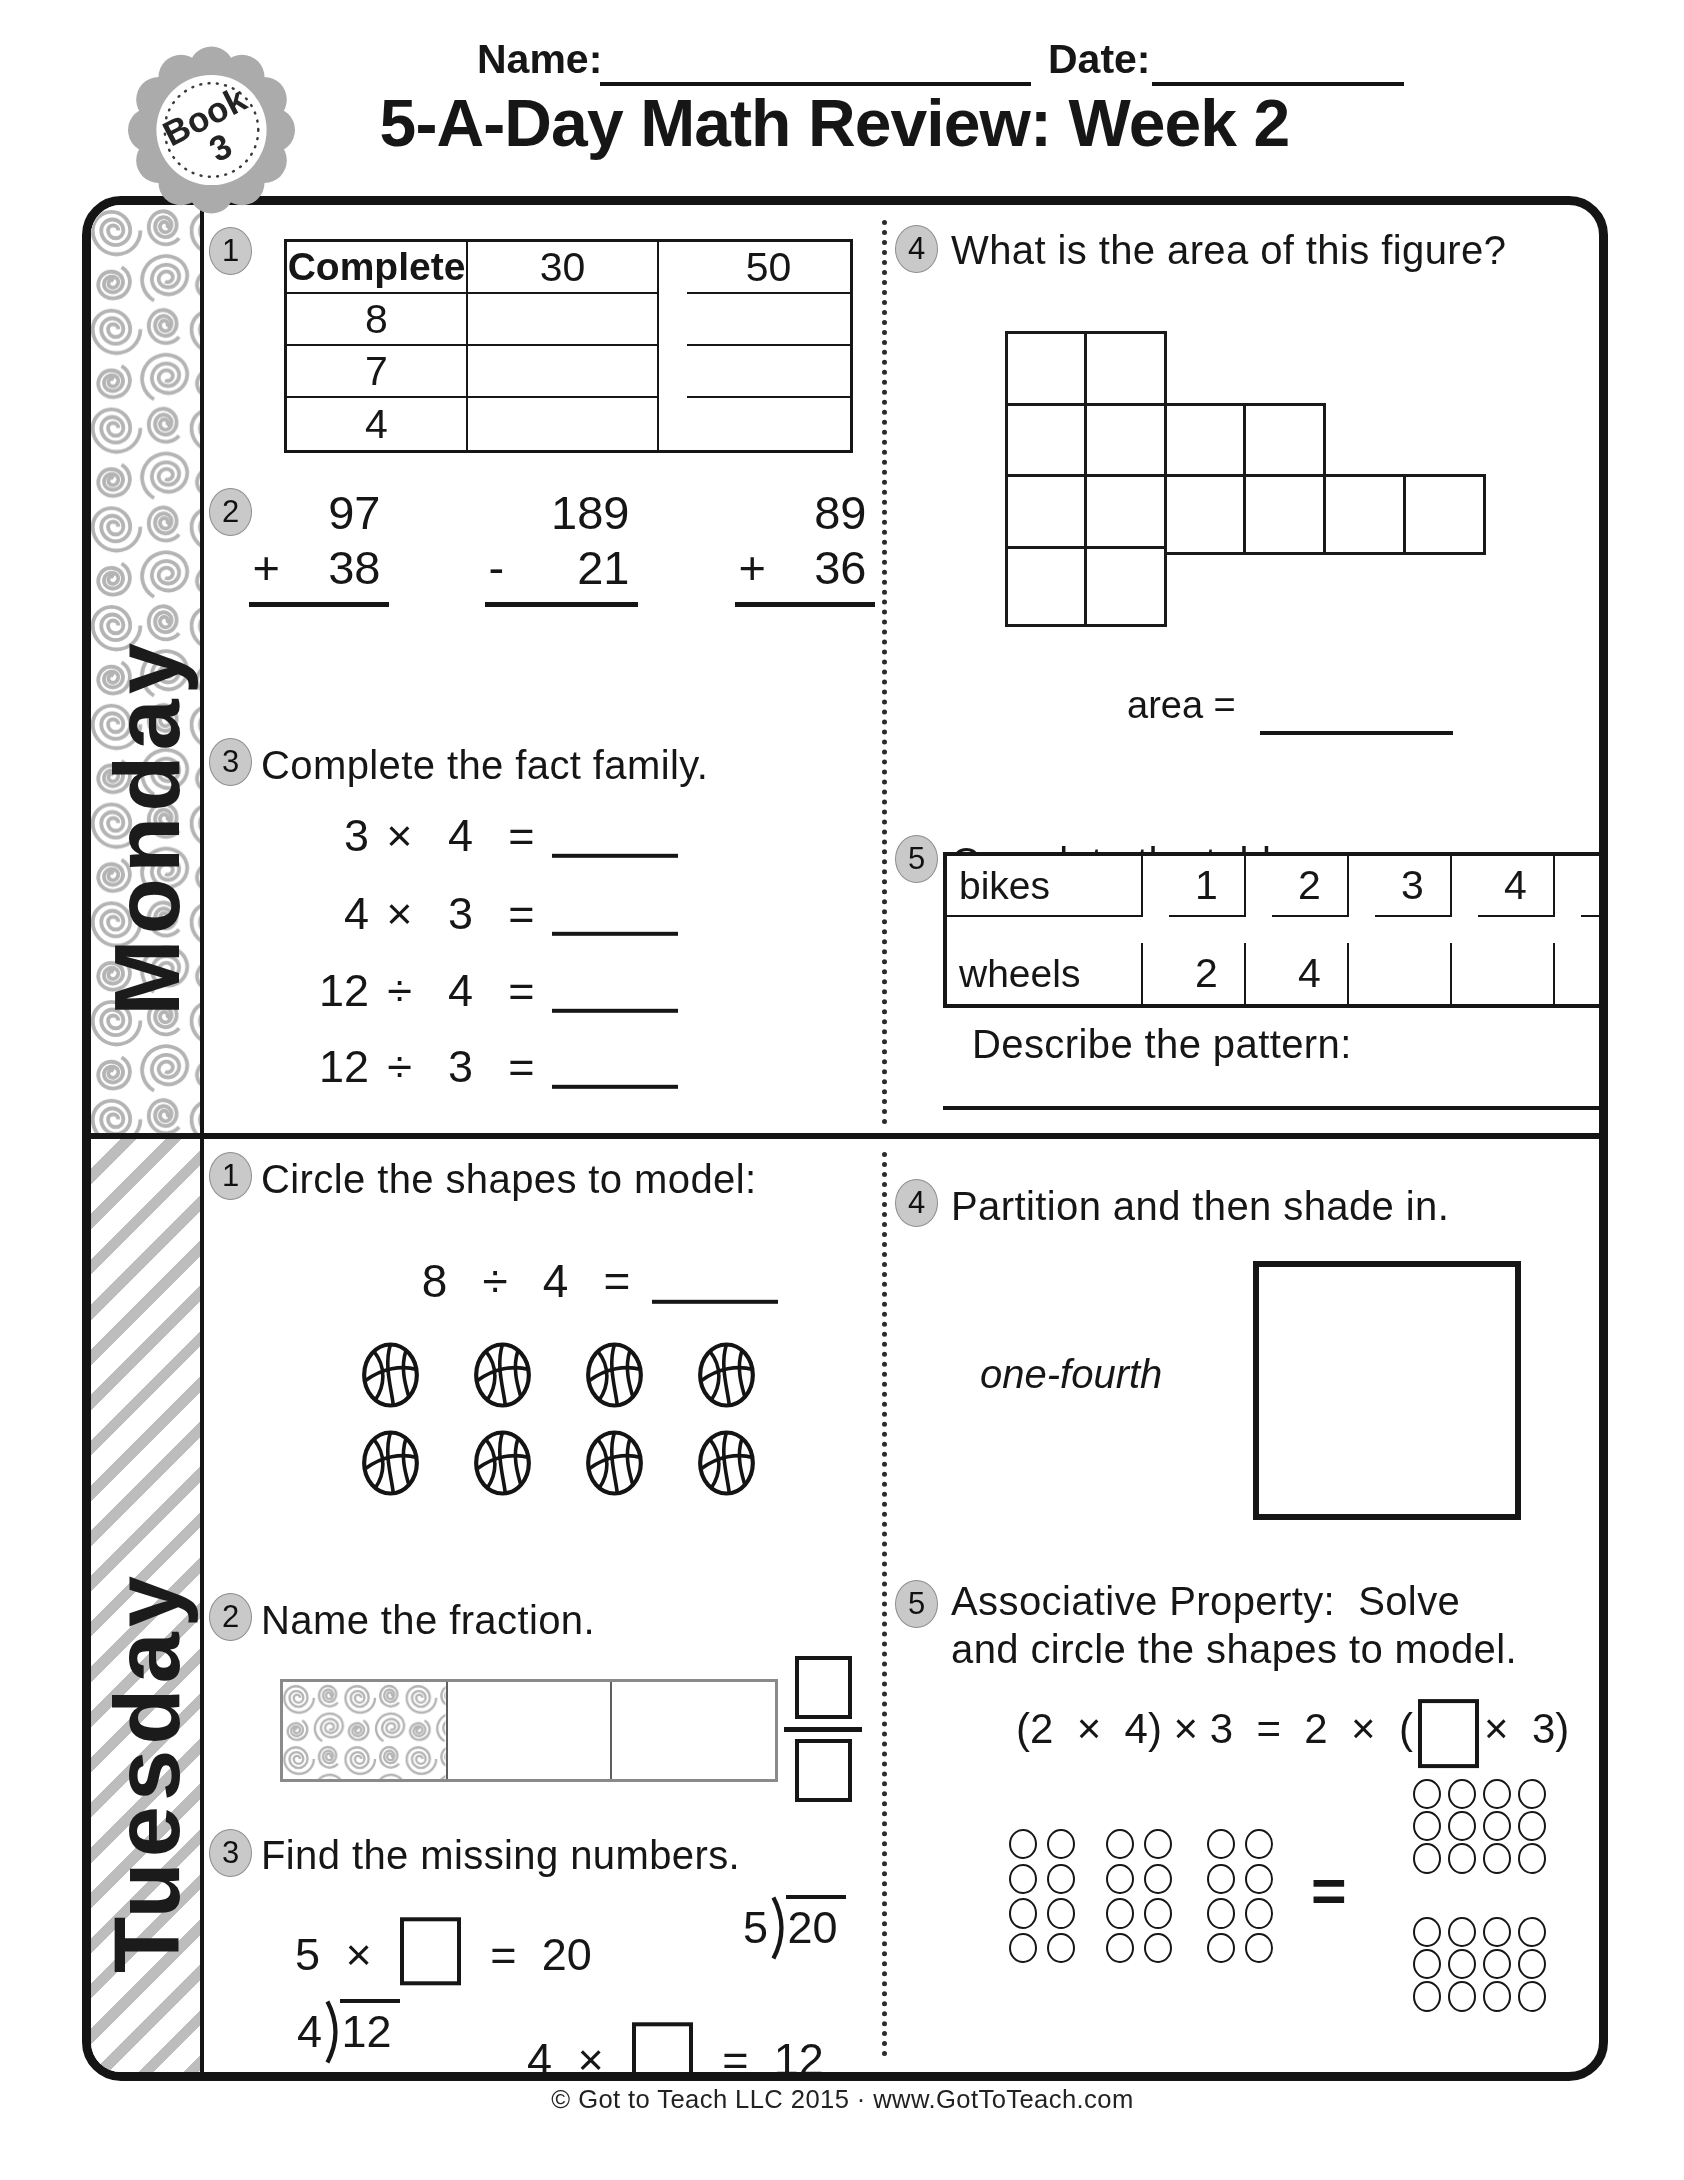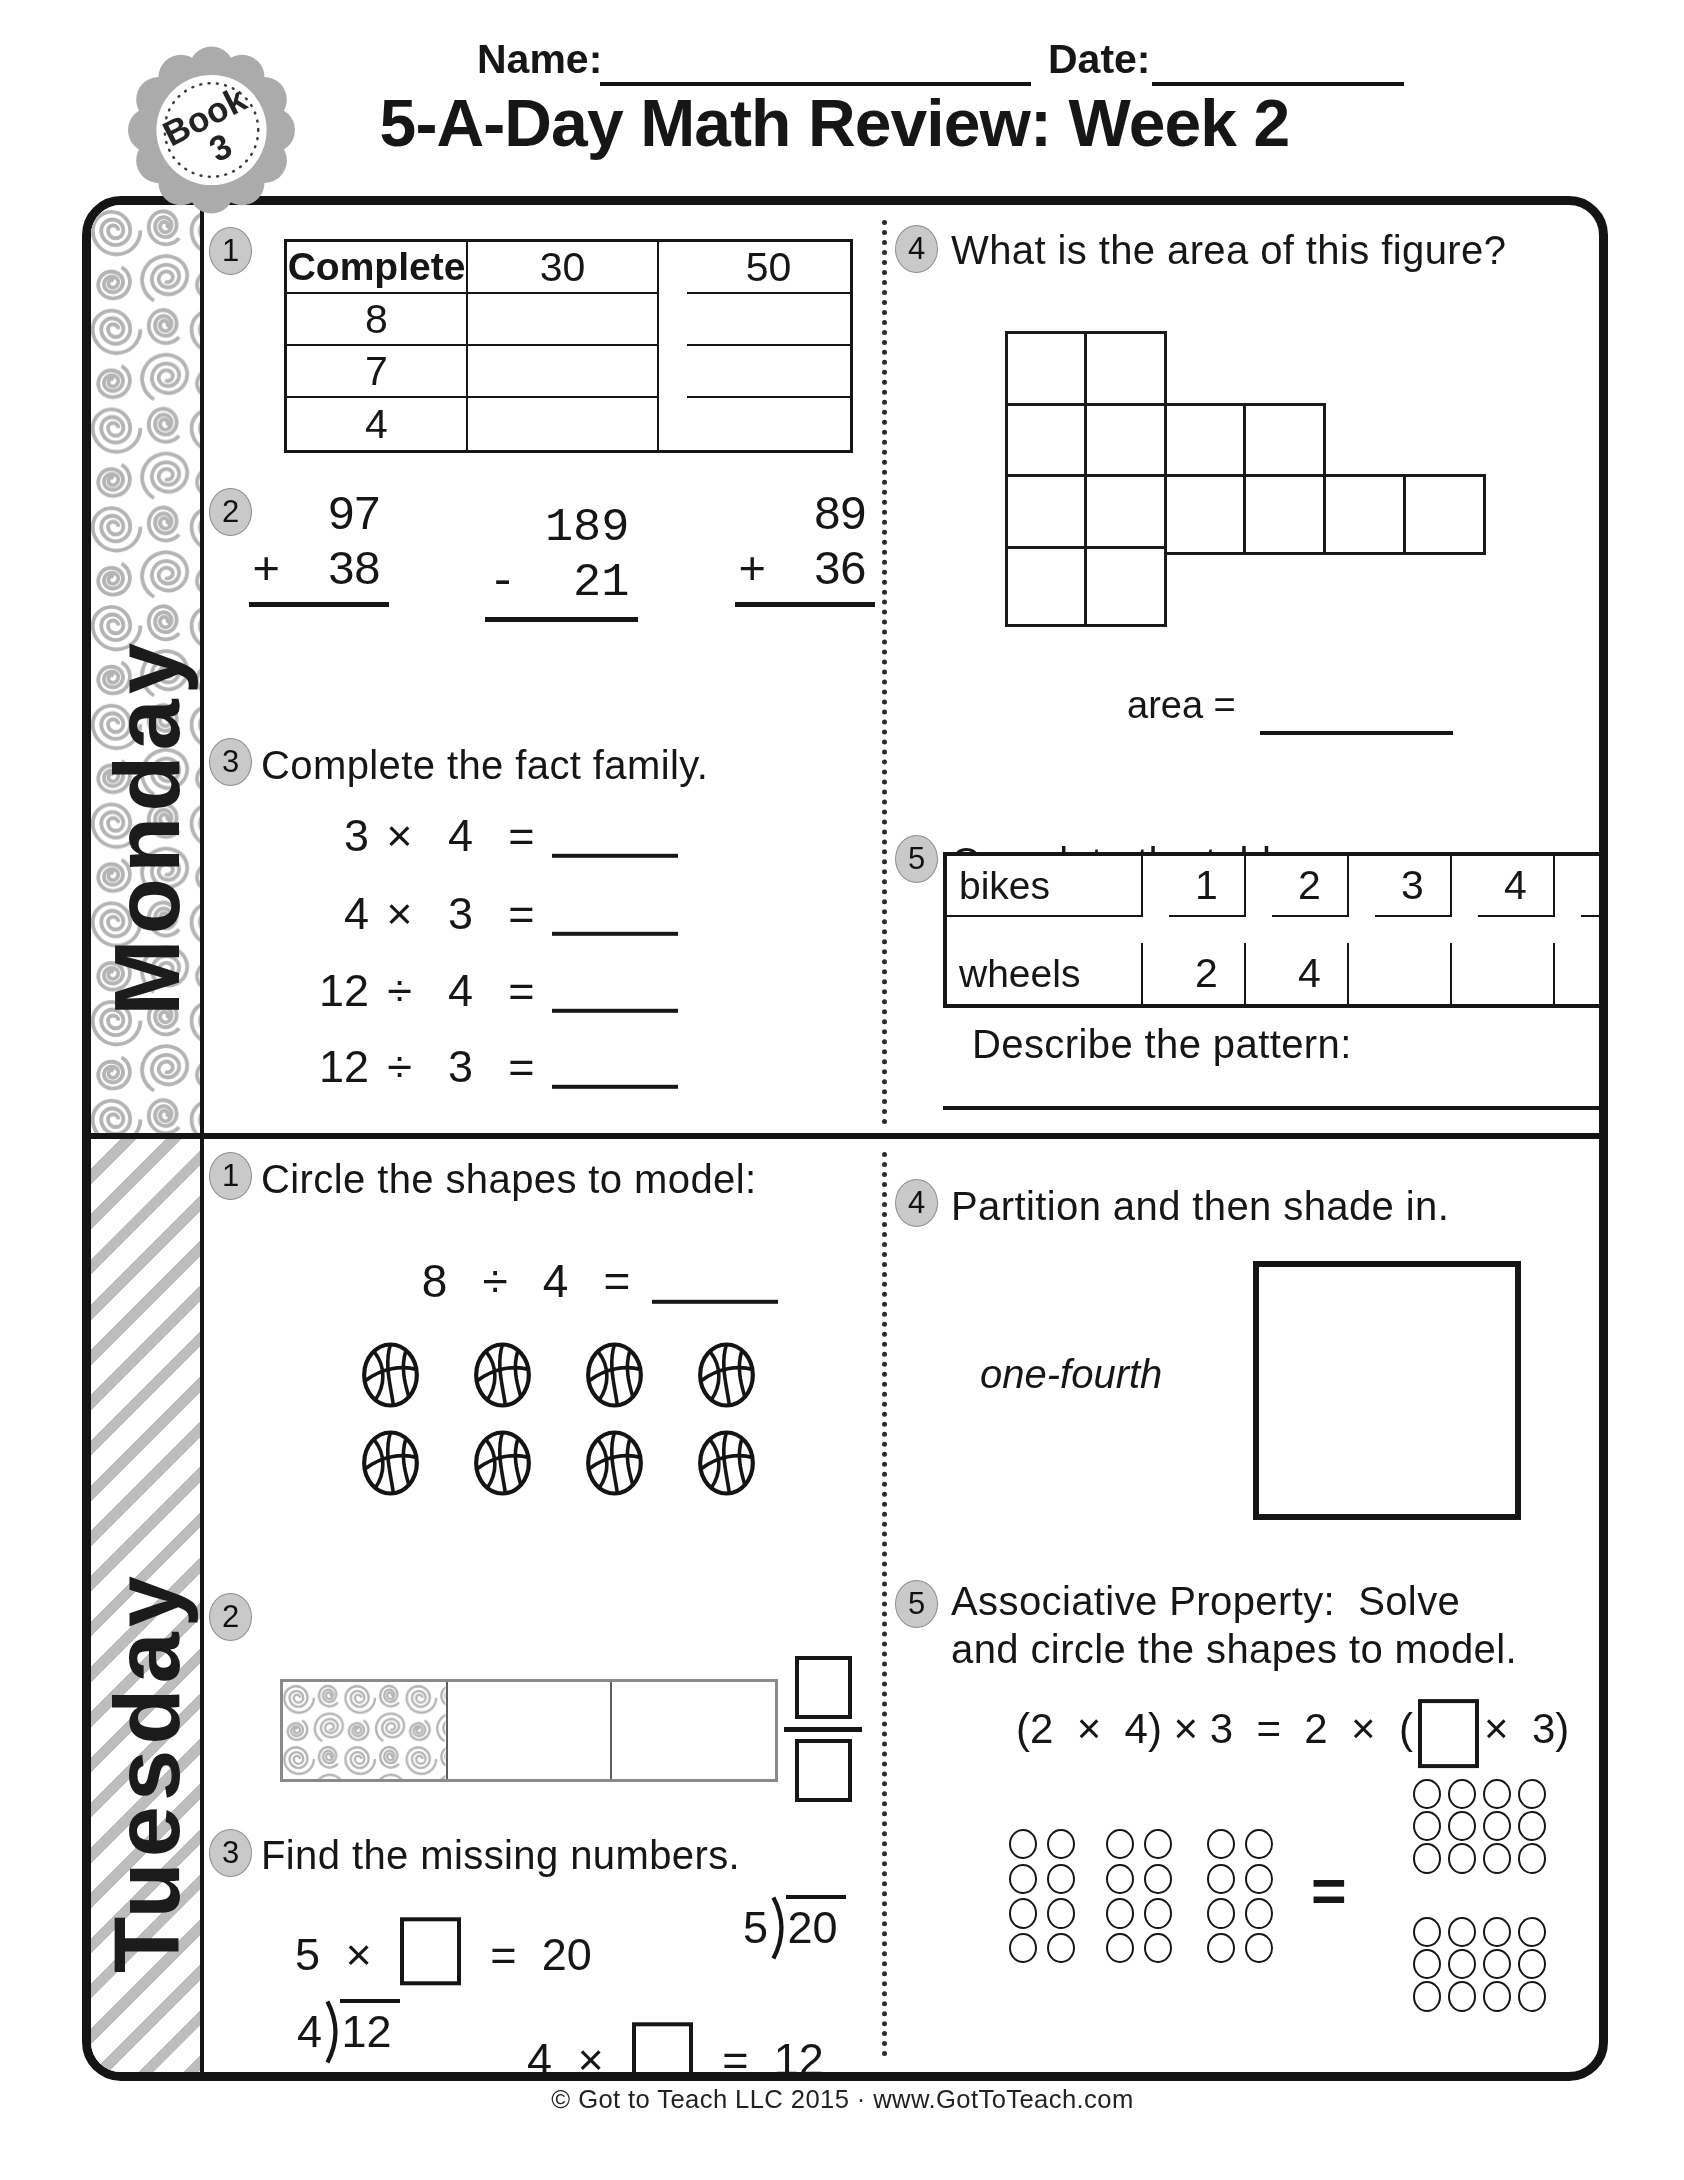--- a/index.html
+++ b/index.html
@@ -177,21 +177,21 @@
     </div>
 
     <div class="pnum" style="left:118px;top:283px;">2</div>
     <div class="stack" style="left:158px;top:281px;width:140px;">
       <div class="s-top">97</div>
       <div class="s-bot">
           <span>+</span>
           <span>38</span>
         </div>
     </div>
-    <div class="stack" style="left:394px;top:296px;width:153px;font-family:Liberation Mono, monospace;">
+    <div class="stack" style="left:394px;top:281px;width:153px;">
       <div class="s-top">189</div>
       <div class="s-bot">
           <span>-</span>
           <span>21</span>
         </div>
     </div>
     <div class="stack" style="left:644px;top:281px;width:140px;">
       <div class="s-top">89</div>
       <div class="s-bot">
           <span>+</span>
@@ -313,20 +313,21 @@
         </svg>
       <svg class="ball" viewBox="0 0 72 82" width="61" height="70">
           <use href="#bball"></use>
         </svg>
       <svg class="ball" viewBox="0 0 72 82" width="61" height="70">
           <use href="#bball"></use>
         </svg>
     </div>
 
     <div class="pnum" style="left:118px;top:1388px;">2</div>
+    <div class="plabel" style="left:170px;top:1392px;">Name the fraction.</div>
     <div class="fbar" style="left:189px;top:1474px;width:492px;height:97px;">
       <svg viewBox="0 0 190.672 114" width="162" height="97">
           <rect width="100%" height="100%" fill="url(#swirlpat2)"></rect>
         </svg>
       <div></div>
       <div></div>
     </div>
     <div class="fracans" style="left:693px;top:1451px;width:78px;">
       <div class="fr-box"></div>
       <div class="fr-line"></div>

